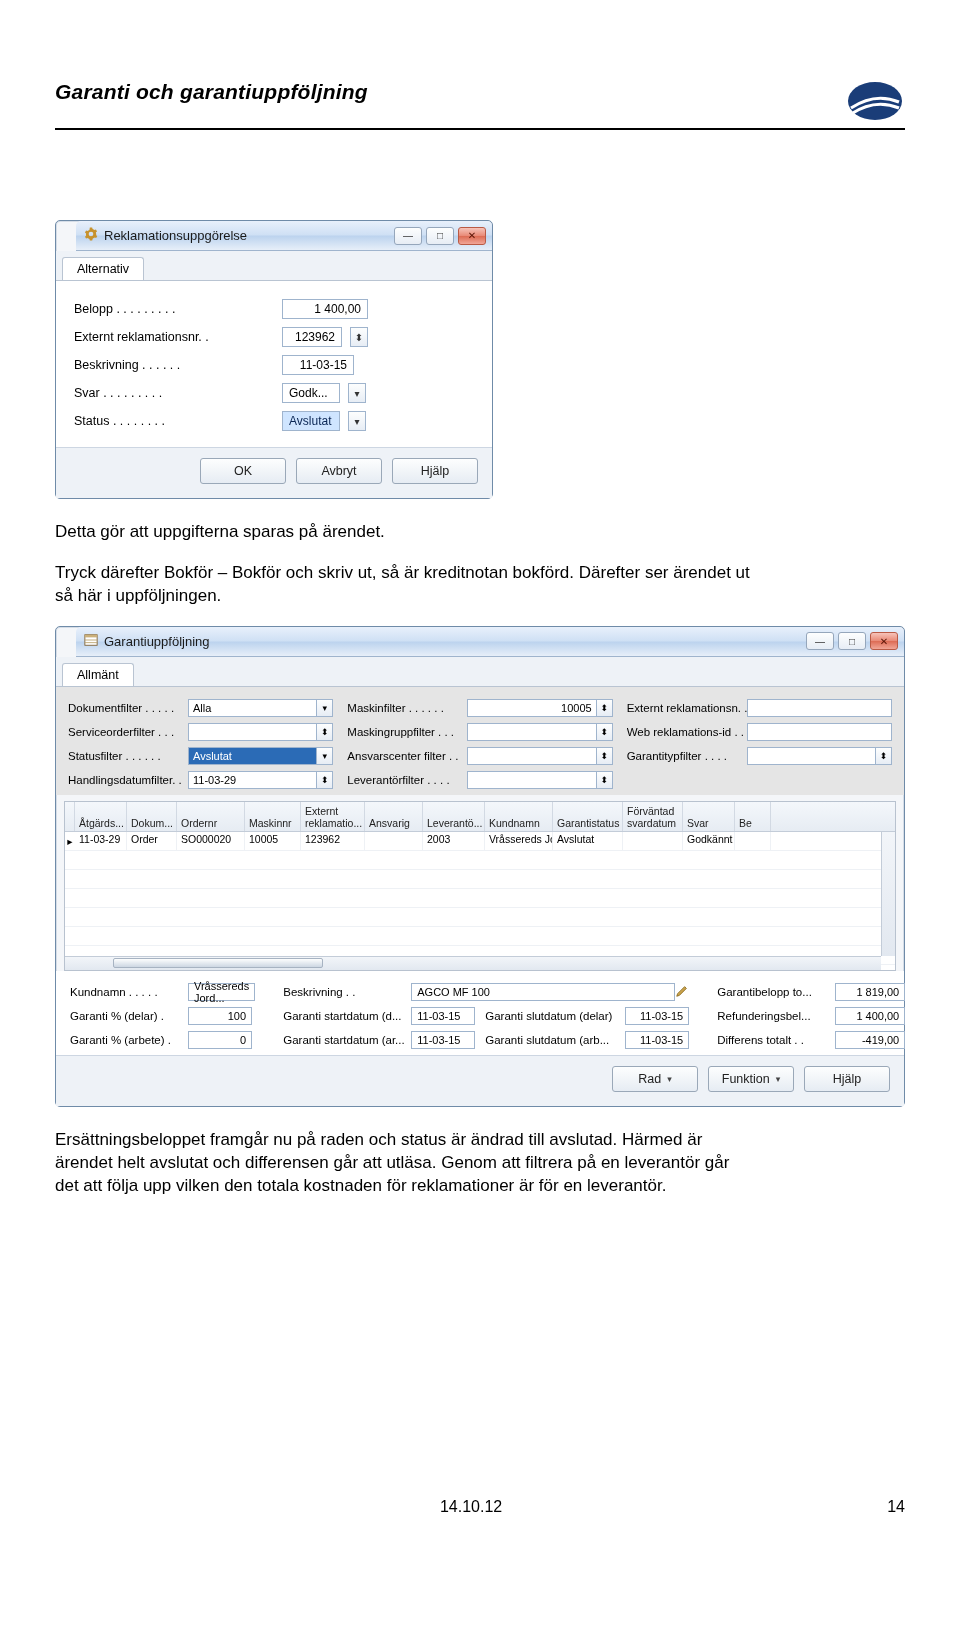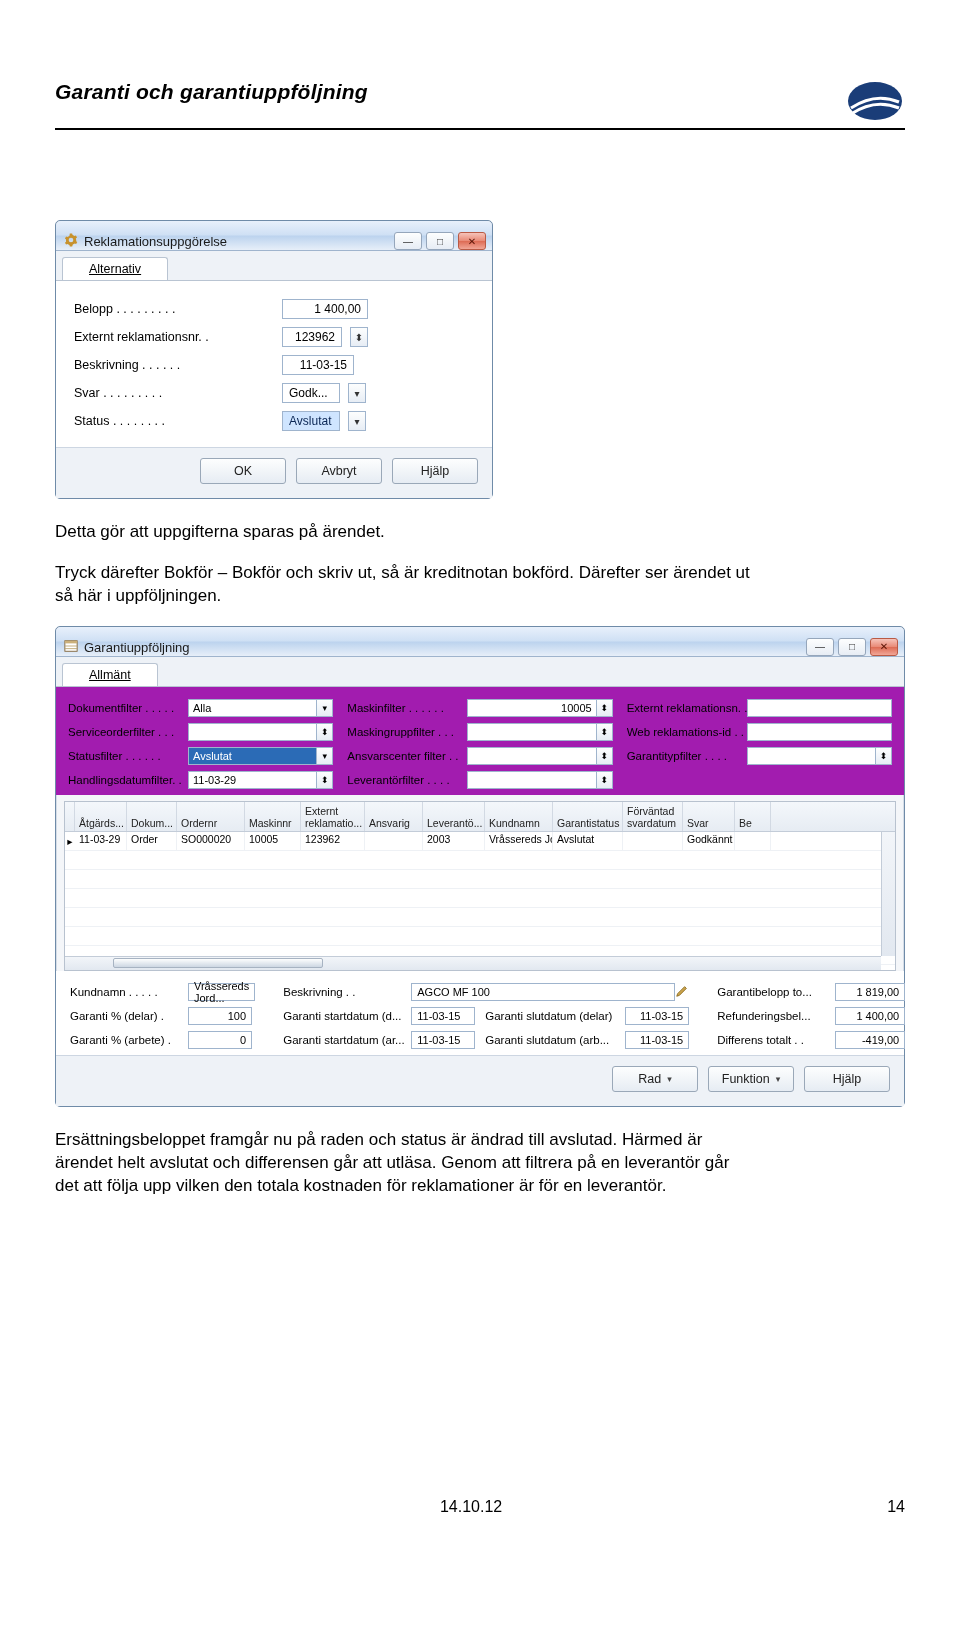--- a/index.html
+++ b/index.html
@@ -19,27 +19,28 @@
 
   
   .win {
     border: 1px solid #6f8ba8;
     border-radius: 5px;
     background: #f4f6f9;
     box-shadow: 0 0 0 1px #d5dde7 inset;
     margin: 0 0 22px 0;
   }
   .titlebar {
-    display: flex; align-items: flex-end; justify-content: space-between;
+    display: flex; align-items: center; justify-content: space-between;
     height: 30px;
     background: linear-gradient(#e8f0fb,#cfe0f4 48%,#bcd3ee 52%,#e7eff9);
     border-bottom: 1px solid #9fb4cd;
     border-radius: 5px 5px 0 0;
     padding: 0 6px 0 8px;
     font-size: 13px;
+    margin-left: 20px;
   }
   .titlebar .ttl { display: flex; align-items: center; gap: 6px; font-weight: 400; color: #1a1a1a; }
   .wbtns { display: flex; gap: 4px; }
   .wbtn {
     width: 28px; height: 18px;
     border: 1px solid #95a6bb;
     border-radius: 3px;
     background: linear-gradient(#fdfefe,#e7edf5);
     display: flex; align-items: center; justify-content: center;
     font-size: 10px; color: #333;
@@ -49,26 +50,25 @@
     border-color: #b95a45;
     color: #5a1406;
   }
   .tabstrip {
     display:flex; gap:2px; padding: 6px 6px 0 6px;
     border-bottom: 1px solid #b9c4d2;
     background: #eef2f7;
     font-size: 12.5px;
   }
   .tab {
-    padding: 4px 26px;
+    padding: 4px 14px;
     border: 1px solid #b9c4d2;
     border-bottom: none;
     border-radius: 3px 3px 0 0;
     background: #fff;
-    text-decoration: underline;
   }
   .formbody { padding: 14px 18px 12px 18px; background:#fff; }
   .frow { display:flex; align-items:center; height: 28px; gap: 8px; font-size: 12.5px; }
   .flabel { width: 200px; white-space: nowrap; overflow: hidden; }
   .fval {
     border: 1px solid #9fb4cd; background:#fff; height:20px;
     padding: 1px 6px; font-size: 12px; min-width: 78px;
     display:flex; align-items:center; justify-content:flex-end;
   }
   .fval.left { justify-content:flex-start; }
@@ -83,21 +83,21 @@
     min-width: 86px; height: 26px;
     border:1px solid #9aa8b8; border-radius:3px;
     background: linear-gradient(#fdfefe,#e6ecf3);
     font-size: 12.5px; color:#222;
     display:flex; align-items:center; justify-content:center;
   }
   .pushbtn.dd::after { content:"▾"; margin-left:6px; font-size:9px; color:#444; }
 
   
   .win.wide { width: 100%; }
-  .filters { padding: 10px 12px 4px 12px; background:#a21caf; font-size:11.5px; }
+  .filters { padding: 10px 12px 4px 12px; background:#e5e5e5; font-size:11.5px; }
   .fgrid { display:grid; grid-template-columns: repeat(3, 1fr); gap: 2px 14px; }
   .fcell { display:flex; align-items:center; height:22px; }
   .fcell .lab { flex: 0 0 120px; white-space:nowrap; overflow:hidden; }
   .fcell .val {
     flex: 1; border:1px solid #9fb4cd; height:18px; background:#fff;
     padding:0 4px; font-size:11px; display:flex; align-items:center; justify-content:flex-end;
   }
   .fcell .val.left { justify-content:flex-start; }
   .fcell .val.hl { background:#2b6bb6; color:#fff; }
   .fcell .sb { width:16px; height:18px; border:1px solid #9fb4cd; border-left:none;

